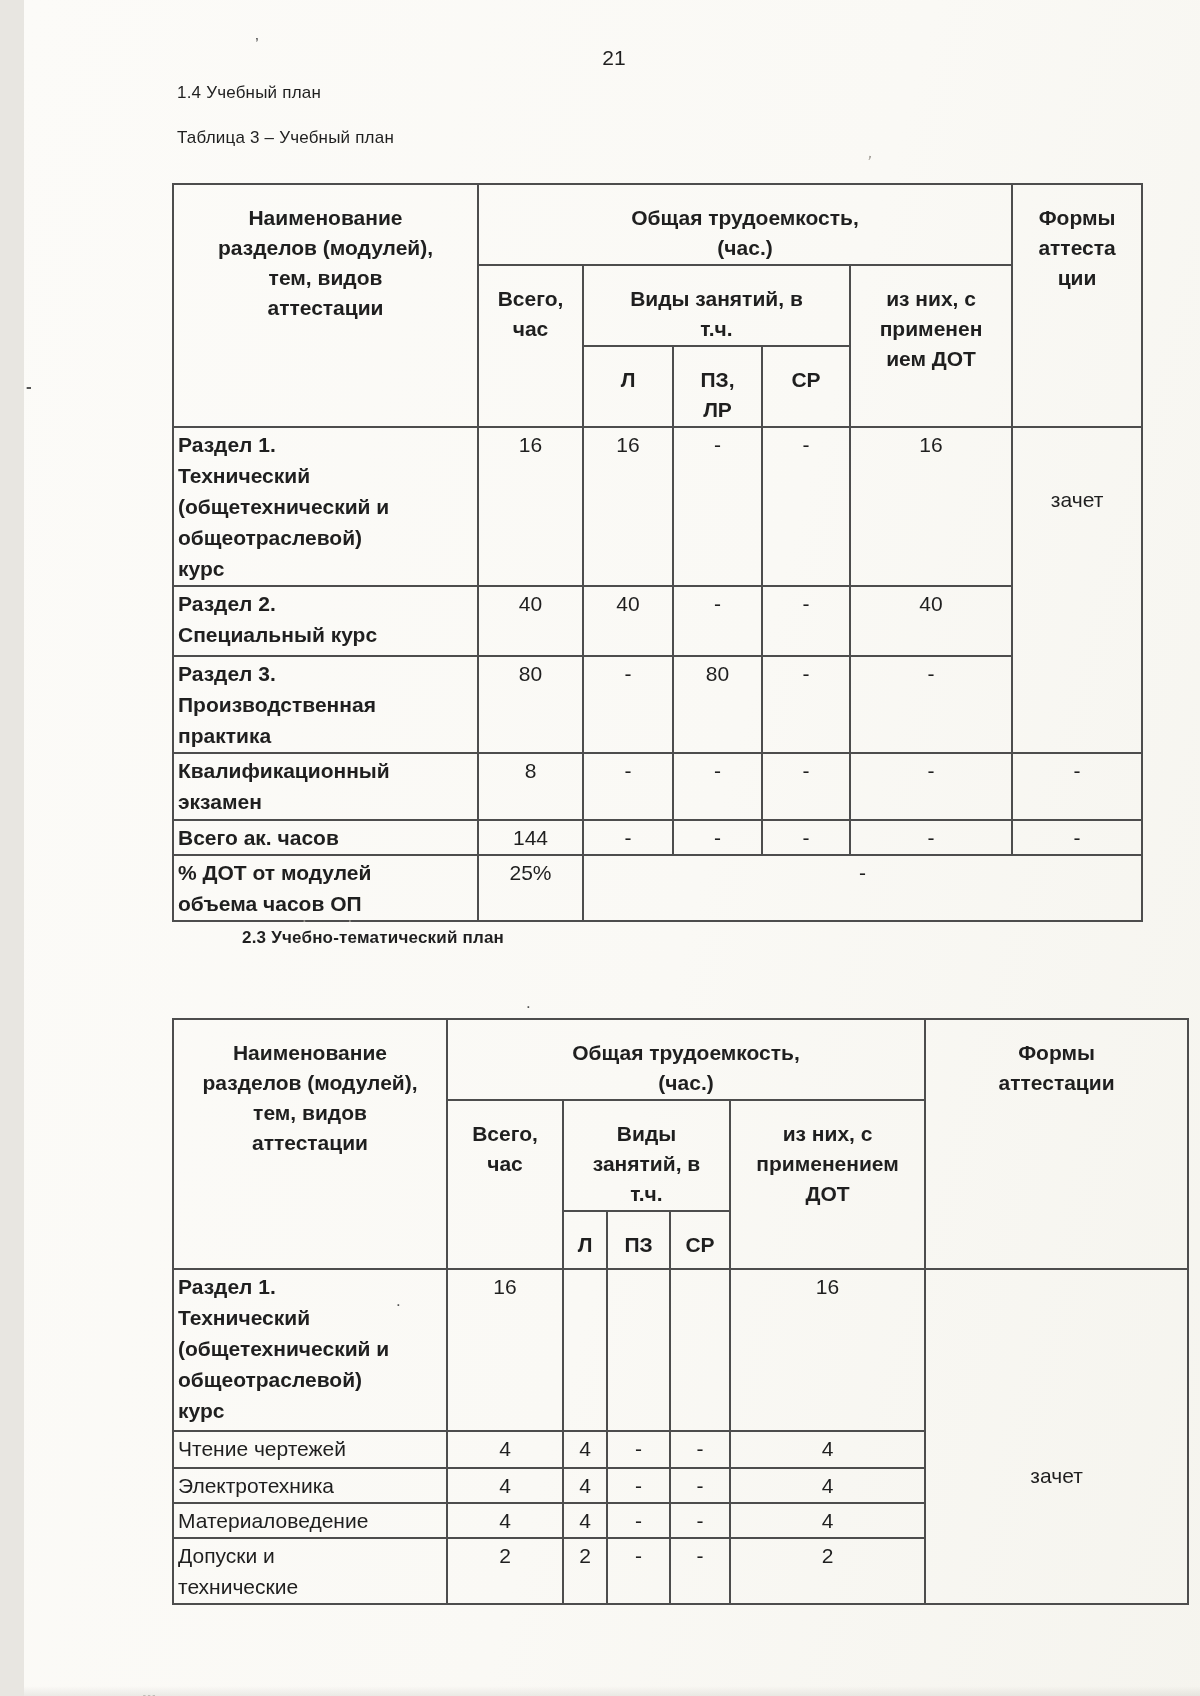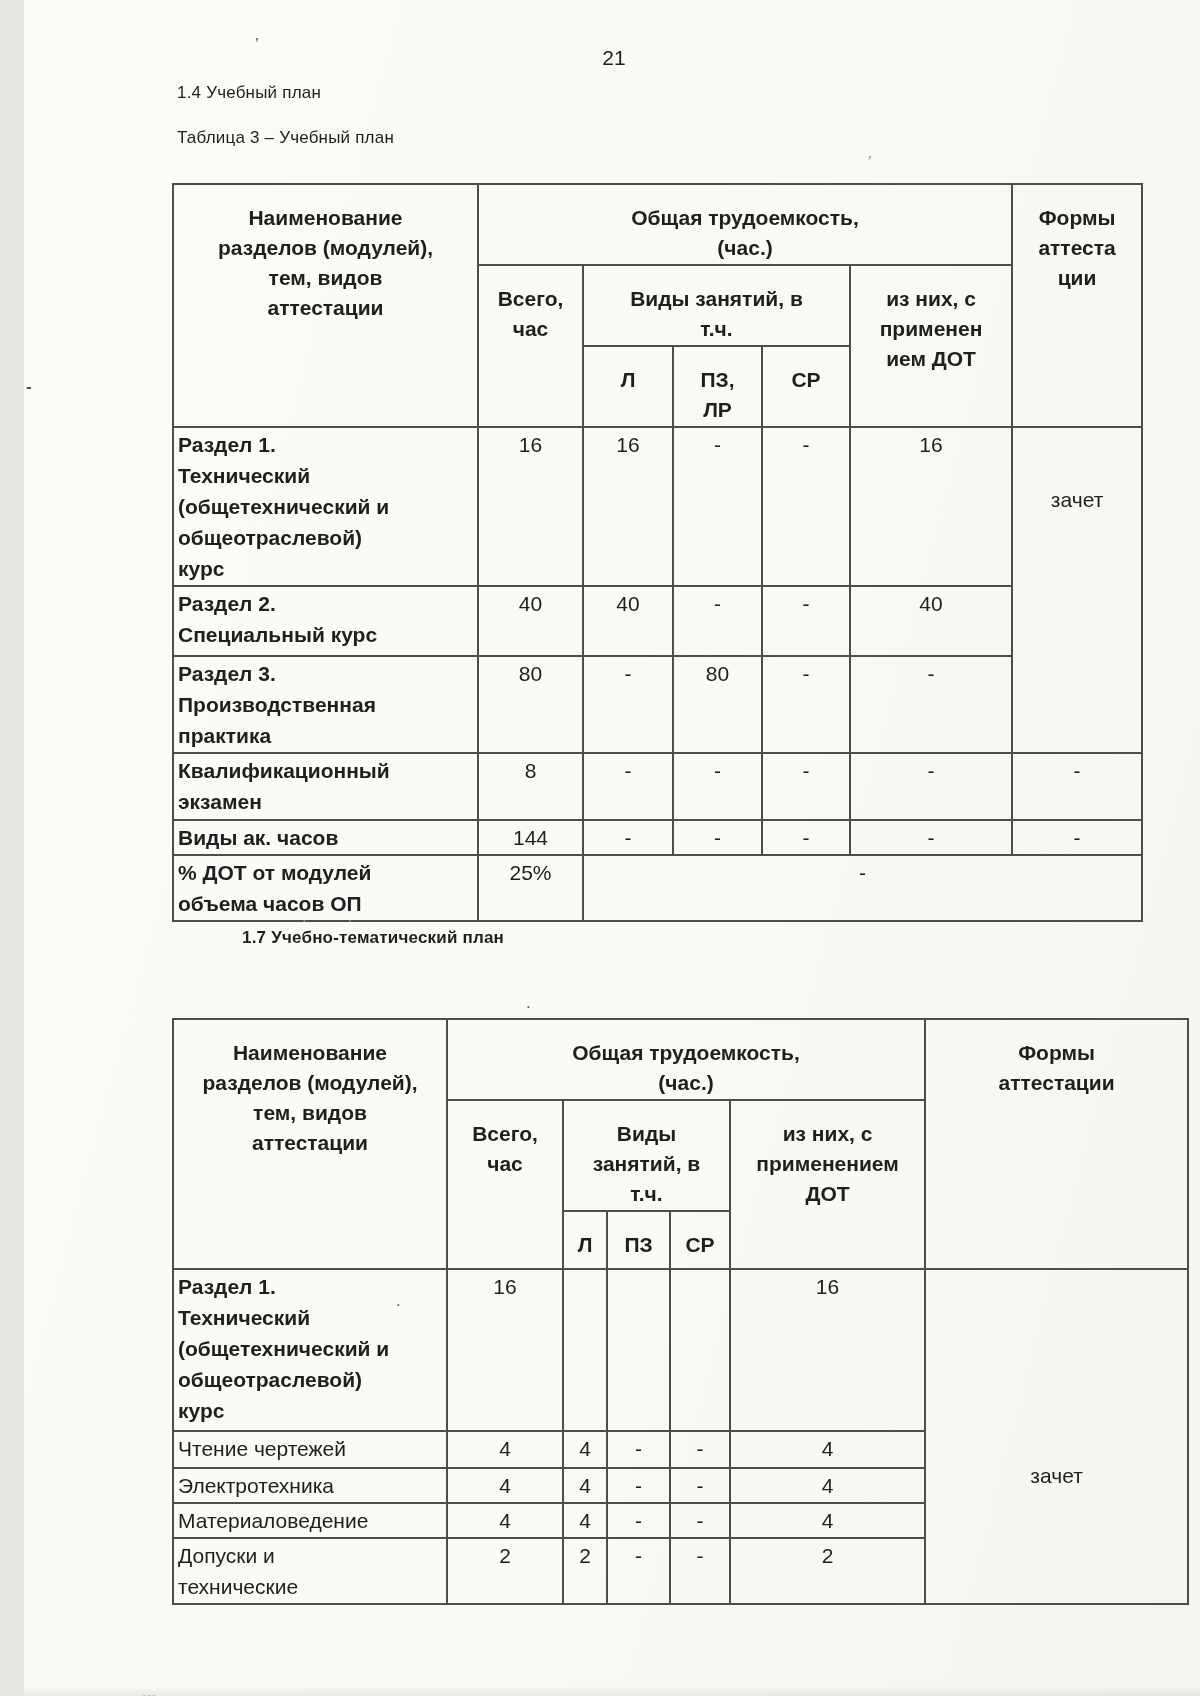--- a/index.html
+++ b/index.html
@@ -121,38 +121,38 @@
         <td class="nm">Квалификационный
 экзамен</td>
         <td class="c">8</td>
         <td class="c">-</td>
         <td class="c">-</td>
         <td class="c">-</td>
         <td class="c">-</td>
         <td class="form">-</td>
       </tr>
       <tr style="height:35px">
-        <td class="nm">Виды ак. часов</td>
+        <td class="nm">Всего ак. часов</td>
         <td class="c">144</td>
         <td class="c">-</td>
         <td class="c">-</td>
         <td class="c">-</td>
         <td class="c">-</td>
         <td class="form">-</td>
       </tr>
       <tr style="height:63px">
         <td class="nm">% ДОТ от модулей
 объема часов ОП</td>
         <td class="c">25%</td>
         <td class="mg" colspan="5">-</td>
       </tr>
     </tbody>
   </table>
 
-  <div class="headline bold" style="left:218px;top:928px;">1.7 Учебно-тематический план</div>
+  <div class="headline bold" style="left:218px;top:928px;">2.3 Учебно-тематический план</div>
 
   <table class="t t2" style="left:148px;top:1018px;width:1015px;">
     <colgroup>
       <col style="width:274px">
         <col style="width:116px">
         <col style="width:44px">
       <col style="width:63px">
         <col style="width:60px">
         <col style="width:195px">
         <col style="width:263px">

